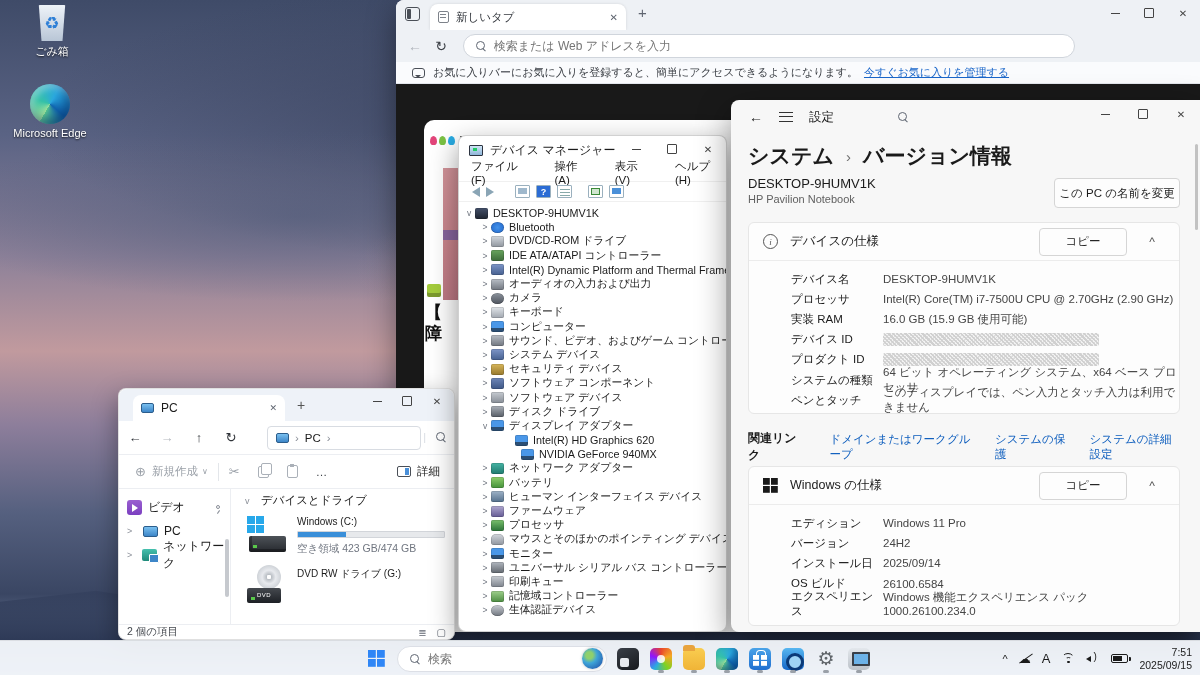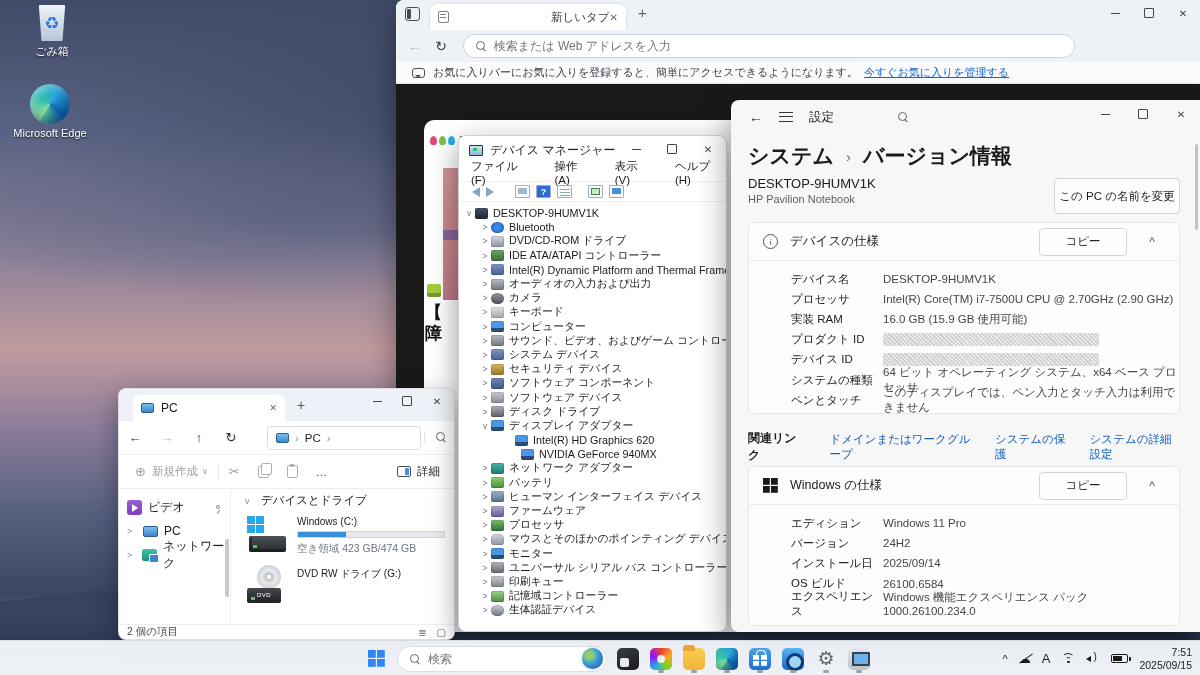--- a/index.html
+++ b/index.html
@@ -32,21 +32,21 @@
   .glyph-min::before { content:""; width:9px; border-top:1px solid #444; display:block; }
   .glyph-max::before { content:""; width:8px; height:8px; border:1px solid #444; border-radius:1px; display:block; }
   .glyph-close::before { content:"✕"; font-size:10px; color:#444; }
   .mag { width:10px; height:10px; position:relative; display:inline-block; }
   .mag::before { content:""; position:absolute; left:0; top:0; width:7px; height:7px; border:1.4px solid #5f6672; border-radius:50%; }
   .mag::after { content:""; position:absolute; left:7px; top:7px; width:4px; border-top:1.4px solid #5f6672; transform:rotate(45deg); transform-origin:0 0; }
   .chev { color:#8a8f98; }
 
   
   .edge { position:absolute; left:396px; top:0; width:804px; height:632px; background:#fff; border-radius:8px 0 0 8px; box-shadow:0 10px 30px rgba(0,0,0,.4); }
-  .e-tabs { position:absolute; left:0; top:0; right:0; height:30px; background:#eef1f5; border-radius:8px 0 0 0;text-align:right; }
+  .e-tabs { position:absolute; left:0; top:0; right:0; height:30px; background:#eef1f5; border-radius:8px 0 0 0; }
   .e-sidebtn { position:absolute; left:9px; top:7px; width:15px; height:14px; border:1.4px solid #4a4f57; border-radius:3px; }
   .e-sidebtn::before { content:""; position:absolute; left:1px; top:1px; bottom:1px; width:4px; background:#4a4f57; border-radius:1px; }
   .e-tab { position:absolute; left:34px; top:4px; width:196px; height:26px; background:#fff; border-radius:8px 8px 0 0; display:flex; align-items:center; padding:0 8px; box-shadow:0 0 3px rgba(0,0,0,.12); }
   .favdoc { width:11px; height:12px; border:1.2px solid #7d828a; border-radius:2px; position:relative; flex:none; }
   .favdoc::before { content:""; position:absolute; left:1px; top:2px; width:6px; border-top:1px solid #7d828a; box-shadow:0 3px 0 #7d828a; }
   .e-tab-title { font-size:11.5px; color:#33373d; margin-left:7px; flex:1; }
   .e-tab-close { font-size:10px; color:#5f6570; }
   .e-newtab { position:absolute; left:242px; top:4px; font-size:15px; color:#5f6570; }
   .e-bar { position:absolute; left:0; top:30px; right:0; height:32px; background:#eef1f5; display:flex; align-items:center; }
   .e-nav { font-size:14px; width:26px; text-align:center; }
@@ -181,21 +181,21 @@
   .burger { width:14px; height:10px; border-top:1.6px solid #333; border-bottom:1.6px solid #333; position:relative; }
   .burger::after { content:""; position:absolute; left:0; top:2.8px; width:100%; border-top:1.6px solid #333; }
   .s-ctl { right:0; }
   .s-ctl .wbtn { width:38px; height:28px; }
   .s-h1 { position:absolute; left:17px; top:42px; font-size:21px; font-weight:600; color:#1a1a1a; display:flex; gap:12px; align-items:center; }
   .s-h1 .sep { font-size:15px; color:#707070; font-weight:400; }
   .s-devcard { position:absolute; left:17px; top:76px; right:20px; height:38px; }
   .s-devname { font-size:13px; }
   .s-devmodel { font-size:11px; color:#616161; margin-top:2px; }
   .btn { background:#fdfdfd; border:1px solid #d5d5d5; border-radius:4px; font-size:11.5px; color:#1b1b1b; display:flex; align-items:center; justify-content:center; font-family:inherit; }
-  .rename-btn { position:absolute; right:0; top:2px; width:126px; height:36px; }
+  .rename-btn { position:absolute; right:0; top:2px; width:126px; height:30px; }
   .card { position:absolute; left:17px; right:20px; background:#fdfdfd; border:1px solid #e6e6e6; border-radius:6px; }
   .card-head { height:38px; display:flex; align-items:center; padding:0 14px; gap:12px; border-bottom:1px solid #ececec; font-size:12.5px; }
   .info-ic { width:15px; height:15px; border:1.3px solid #555; border-radius:50%; font-size:9px; display:flex; align-items:center; justify-content:center; color:#555; font-family:"Liberation Serif",serif; font-style:italic; }
   .wsq { width:15px; height:15px;
      background: linear-gradient(#1a1a1a,#1a1a1a) 0 0/6.8px 6.8px no-repeat, linear-gradient(#1a1a1a,#1a1a1a) 8.2px 0/6.8px 6.8px no-repeat,
      linear-gradient(#1a1a1a,#1a1a1a) 0 8.2px/6.8px 6.8px no-repeat, linear-gradient(#1a1a1a,#1a1a1a) 8.2px 8.2px/6.8px 6.8px no-repeat; }
   .copy-btn { width:88px; height:28px; margin-left:auto; }
   .caret { font-size:12px; color:#555; width:26px; text-align:center; }
   .spec-rows { padding:8px 0 10px 42px; }
   .spec-row { display:flex; align-items:center; height:20.2px; font-size:11.5px; }
@@ -709,27 +709,27 @@
 
         </div>
 
         <div class="spec-row">
           <span class="lb">実装 RAM</span>
           <span class="vl">16.0 GB (15.9 GB 使用可能)</span>
 
         </div>
 
         <div class="spec-row">
-          <span class="lb">プロダクト ID</span>
+          <span class="lb">デバイス ID</span>
           <span class="vl"></span>
           <span class="blur-box"></span>
         </div>
 
         <div class="spec-row">
-          <span class="lb">デバイス ID</span>
+          <span class="lb">プロダクト ID</span>
           <span class="vl"></span>
           <span class="blur-box"></span>
         </div>
 
         <div class="spec-row">
           <span class="lb">システムの種類</span>
           <span class="vl">64 ビット オペレーティング システム、x64 ベース プロセッサ</span>
 
         </div>
 

